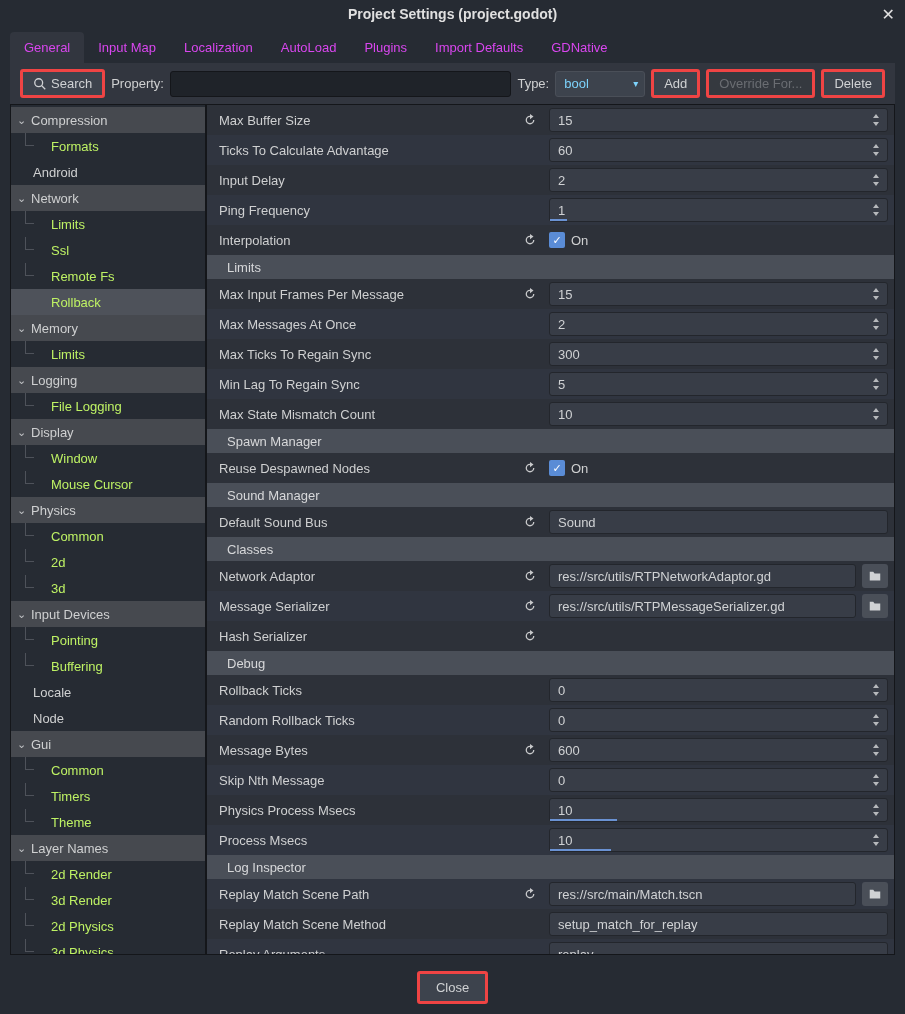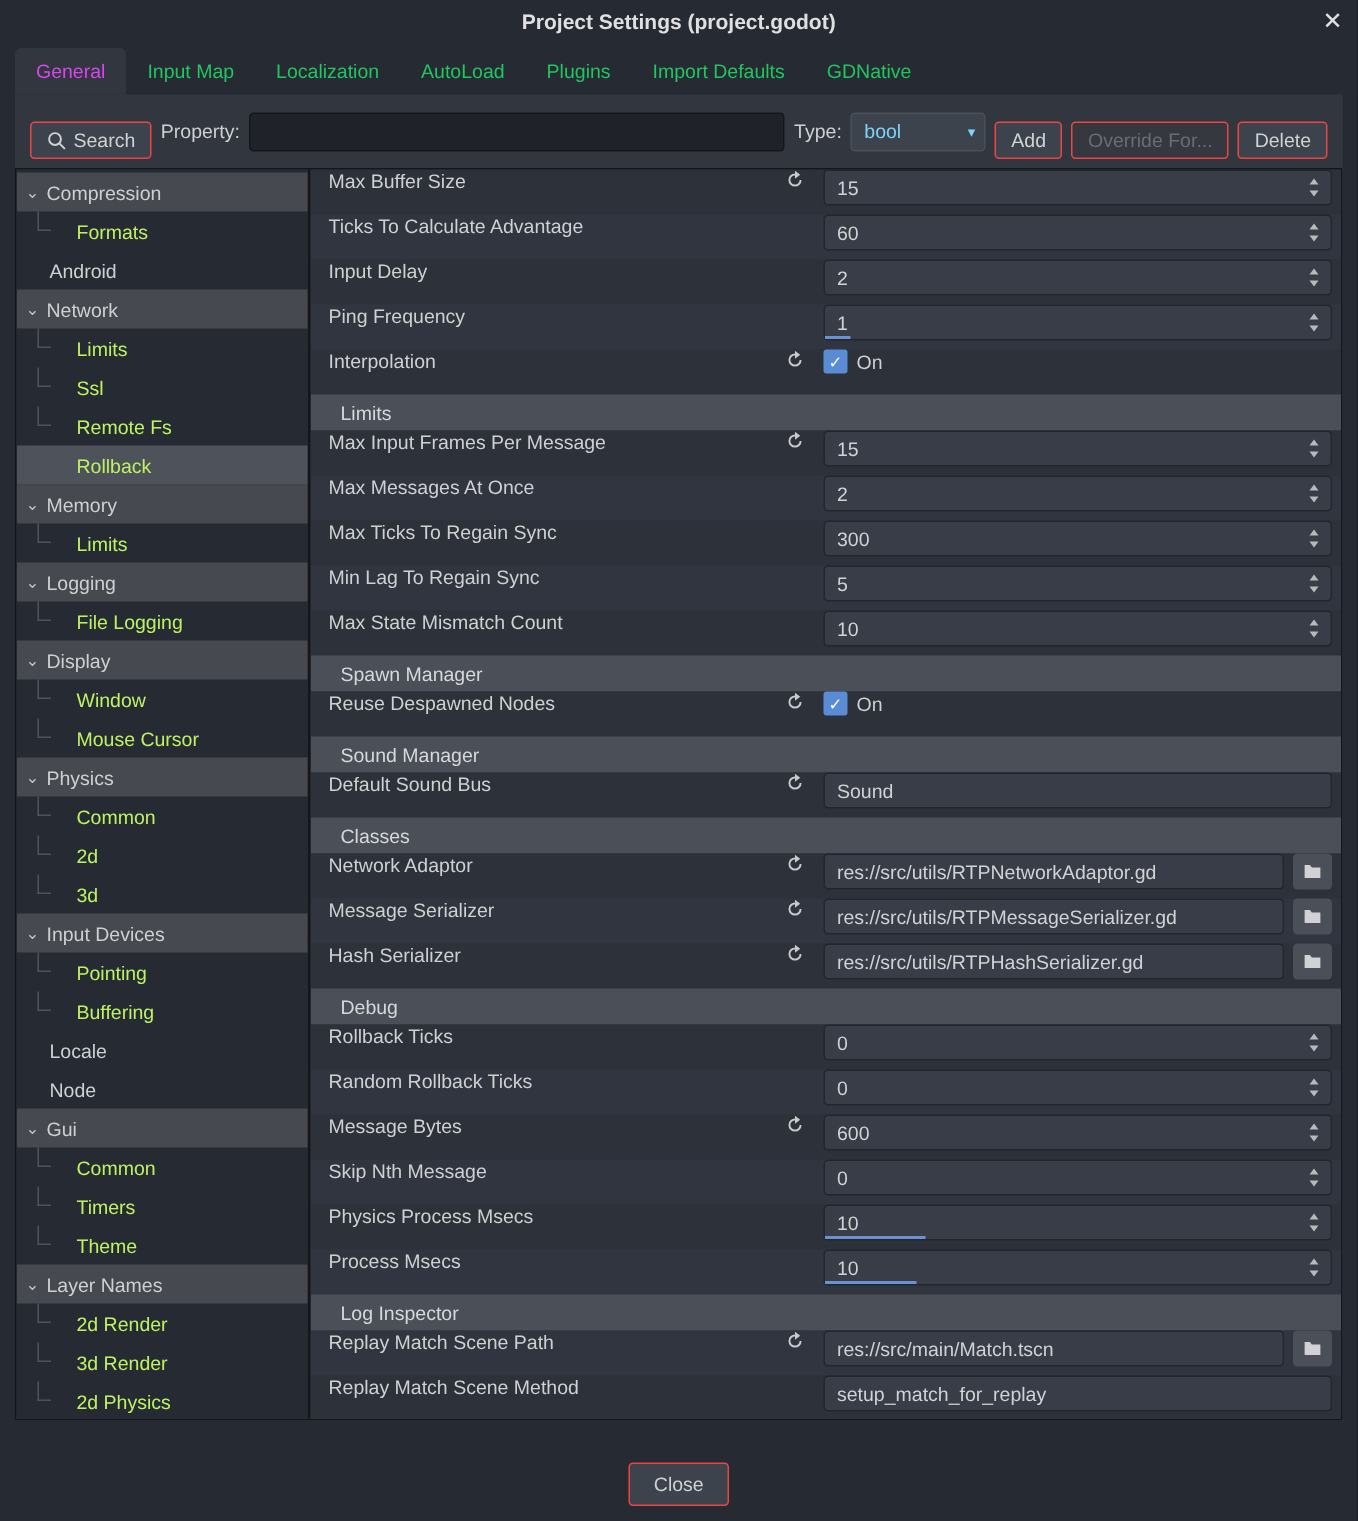--- a/index.html
+++ b/index.html
@@ -2,40 +2,40 @@
 <html><head>
 <meta charset="utf-8">
 <style>
 * { box-sizing: border-box; margin: 0; padding: 0; }
 body { background: #000; font-family: Arial, sans-serif; font-size: 13px; color: #cfd0d1; width: 905px; height: 1014px; overflow: hidden; }
 .dialog { background: #262b33; width: 905px; height: 1014px; display: flex; flex-direction: column; }
 .title-bar { height: 28px; background: #262b33; display: flex; align-items: center; justify-content: center; position: relative; }
 .title-text { color: #e0e0e0; font-size: 14px; font-weight: bold; }
 .close-x { position: absolute; right: 10px; color: #e0e0e0; cursor: pointer; font-size: 16px; }
 .tabs { display: flex; gap: 0; padding: 4px 10px 0 10px; background: #262b33; }
-.tab { padding: 8px 14px; color: #22c55e; cursor: pointer; border-radius: 4px 4px 0 0; }
+.tab { padding: 8px 14px; color: #d946ef; cursor: pointer; border-radius: 4px 4px 0 0; }
 .tab.active { background: #32363f; color: #d946ef; }
 .toolbar { display: flex; align-items: center; gap: 6px; padding: 6px 10px; background: #32363f; margin: 0 10px; }
-.btn { background: #3d434d; border: 1px solid #ef4444; border-radius: 3px; padding: 4px 10px; color: #d0d2d4; cursor: pointer; display: inline-flex; align-items: center; gap: 4px; margin-top: 12px; }
+.btn { background: #3d434d; border: 3px solid #ef4444; border-radius: 3px; padding: 4px 10px; color: #d0d2d4; cursor: pointer; display: inline-flex; align-items: center; gap: 4px; }
 .btn.disabled { color: #6a6d72; background: #35393f; }
 .label { color: #cfd0d1; }
 .property-input { flex: 1; background: #1f2329; border: 1px solid #14161a; border-radius: 3px; height: 26px; padding: 0 6px; color: #cfd0d1; }
 .type-select { background: #3d434d; border: 1px solid #4a4f58; border-radius: 3px; height: 26px; padding: 0 20px 0 8px; color: #7dd3fc; position: relative; display: inline-flex; align-items: center; min-width: 90px; }
 .type-select::after { content: "▾"; position: absolute; right: 6px; font-size: 10px; }
 .content { display: flex; flex: 1; margin: 0 10px 6px 10px; background: #32363f; overflow: hidden; }
 .sidebar { width: 196px; background: #262b33; border: 1px solid #14161a; overflow-y: auto; padding: 2px 0; }
 .tree-item { display: flex; align-items: center; height: 26px; color: #cfd0d1; cursor: pointer; padding-left: 6px; }
 .tree-item.category { background: #46494f; }
 .tree-item .arrow { width: 14px; color: #c0c2c5; font-size: 11px; }
 .tree-item .lbl { }
 .tree-child { padding-left: 22px; display: flex; align-items: center; height: 26px; color: #bef264; cursor: pointer; position: relative; }
 .tree-child::before { content: ""; position: absolute; left: 14px; top: 0; bottom: 50%; width: 8px; border-left: 1px solid #4e525a; border-bottom: 1px solid #4e525a; }
 .tree-child.selected { background: #4e525a; }
 .right-panel { flex: 1; border: 1px solid #14161a; overflow-y: auto; }
-.prop-row { display: flex; align-items: flex-start; height: 30px; padding: 0 6px; }
+.prop-row { display: flex; align-items: center; height: 30px; padding: 0 6px; }
 .prop-row:nth-child(odd){ background: #2d3139; }
 .prop-row:nth-child(even){ background: #303540; }
 .prop-name { flex: 0 0 310px; padding-left: 6px; color: #cfd0d1; }
 .reset-icn { width: 26px; text-align: center; color: #c8c9cb; cursor: pointer; font-size: 14px; }
 .prop-val { flex: 1; display: flex; align-items: center; gap: 6px; }
 .num-val { flex: 1; background: #383d47; border: 1px solid #23262c; border-radius: 3px; height: 24px; padding: 0 24px 0 8px; color: #d0d2d4; position: relative; display: flex; align-items: center; }
 .num-val .updown { position: absolute; right: 6px; color: #b7b9bc; font-size: 15px; line-height: 8px; }
 .txt-val { flex: 1; background: #383d47; border: 1px solid #23262c; border-radius: 3px; height: 24px; padding: 0 8px; color: #d0d2d4; display: flex; align-items: center; }
 .chk-val { display: flex; align-items: center; gap: 6px; }
 .chk-box { width: 16px; height: 16px; background: #5a8cd6; border-radius: 2px; display: flex; align-items: center; justify-content: center; color: #fff; font-size: 11px; }
@@ -406,28 +406,20 @@
             </div>
           </div>
         </div>
         <div class="prop-row">
           <div class="prop-name">Hash Serializer</div>
           <div class="reset-icn">
             <svg width="14" height="14" viewBox="0 0 16 16">
               <path d="M8 3a5 5 0 1 0 5 5h-1.5A3.5 3.5 0 1 1 8 4.5V7l4-3-4-3v2z" fill="#c8c9cb"></path>
             </svg>
           </div>
-          <div class="prop-val">
-            <div class="txt-val" style="overflow:hidden;white-space:nowrap;text-overflow:ellipsis">res://src/utils/RTPHashSerializer.gd</div>
-            <div class="folder-btn">
-              <svg width="14" height="14" viewBox="0 0 16 16">
-                <path d="M2 3h4l1.5 2H14v8H2z" fill="#d0d2d4"></path>
-              </svg>
-            </div>
-          </div>
         </div>
         <div class="section-header">Debug</div>
         <div class="prop-row">
           <div class="prop-name">Rollback Ticks</div>
           <div class="reset-icn"></div>
           <div class="prop-val">
             <div class="num-val">
               <span>0</span>
               <span class="updown">
                 <svg width="10" height="16" viewBox="0 0 10 16">

